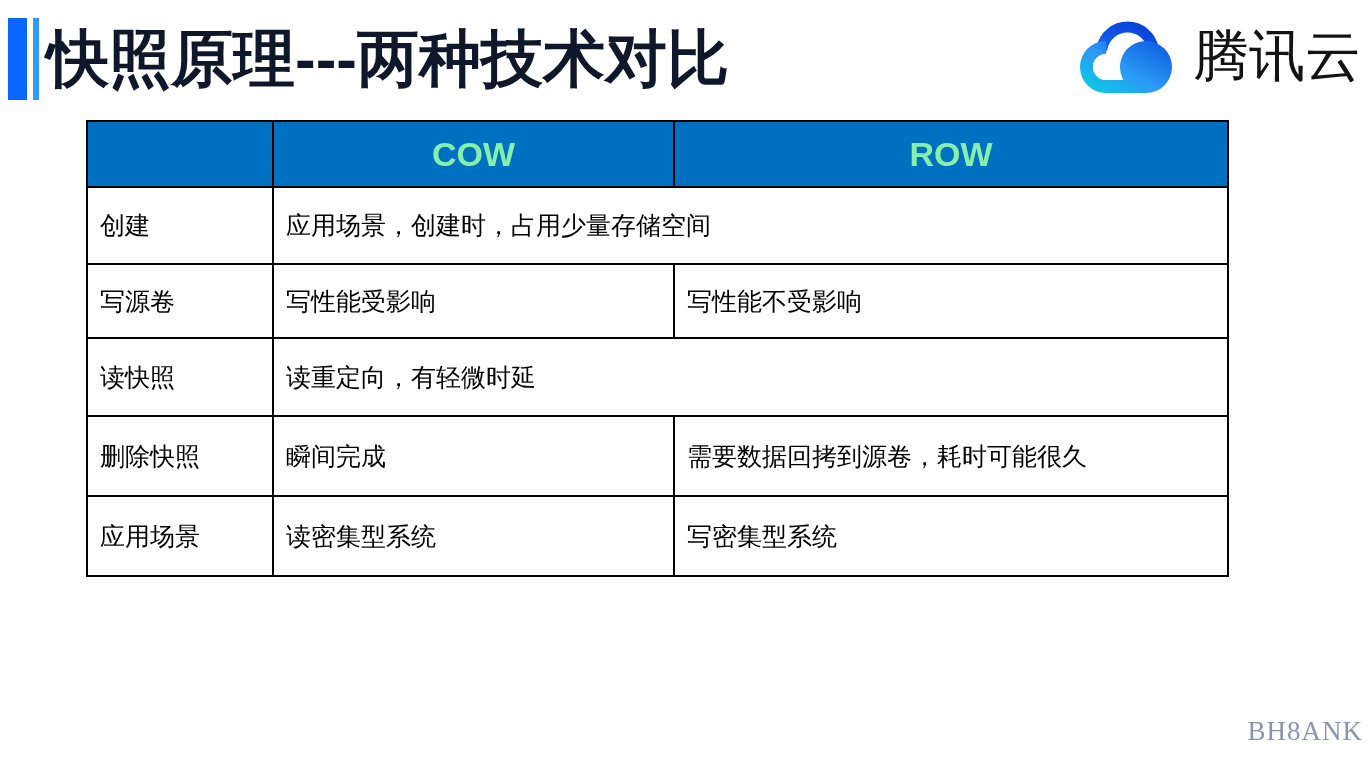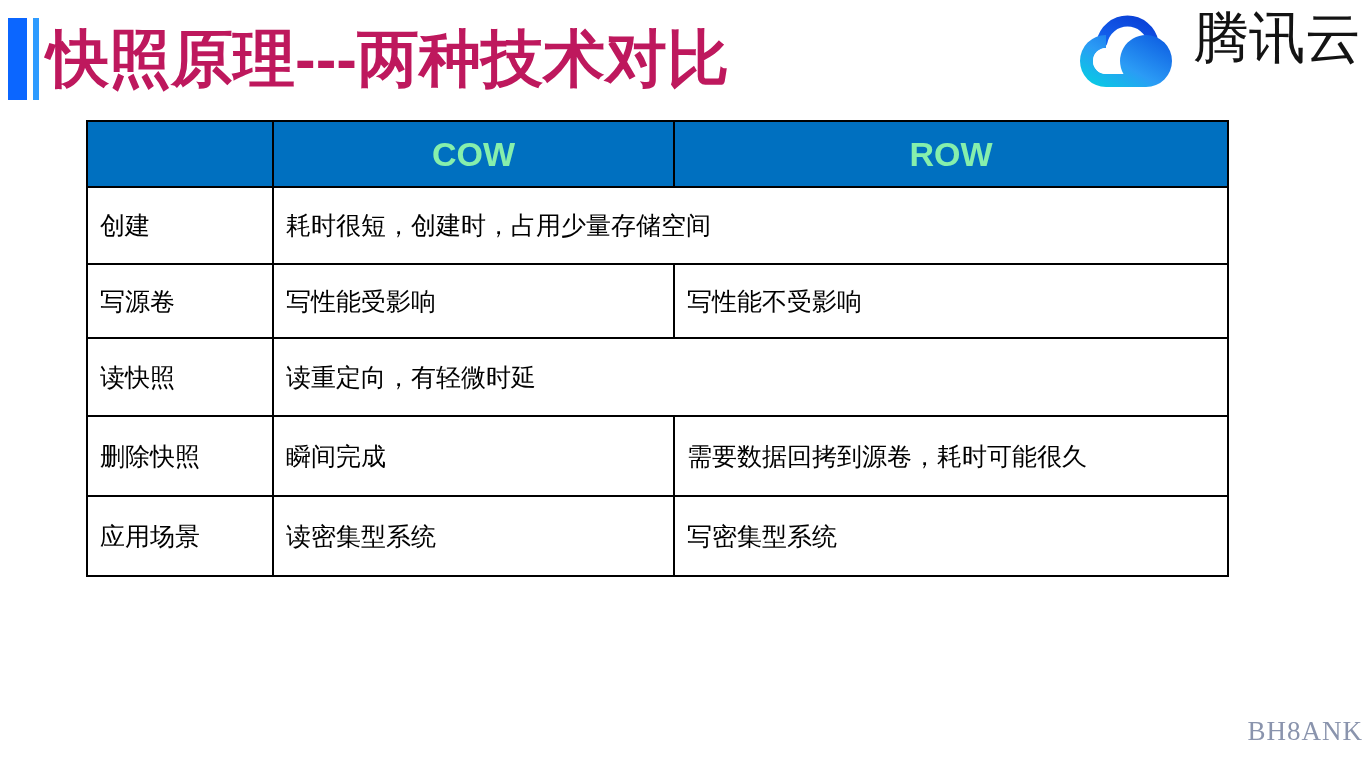--- a/index.html
+++ b/index.html
@@ -41,32 +41,33 @@
     height: 82px;
     background: #2E9BFF;
   }
   #page-title {
     position: absolute;
     left: 47px;
     top: 14px;
     font-size: 62px;
     font-weight: bold;
     line-height: 90px;
-    color: #be185d;
+    color: #0f172a;
     letter-spacing: 0px;
     white-space: nowrap;
   }
 
   
   #brand-logo {
     position: absolute;
     right: 10px;
     top: 8px;
     height: 96px;
     display: flex;
+    align-items: center;
     gap: 14px;
   }
   #logo-mark {
     width: 104px;
     height: 84px;
     display: block;
   }
   #logo-wordmark {
     font-size: 56px;
     font-weight: 500;
@@ -192,21 +193,21 @@
     <tr>
       <th class="corner-cell"></th>
       <th>COW</th>
       <th>ROW</th>
     </tr>
   </thead>
   <tbody>
 
     <tr class="r-create">
       <td class="row-label">创建</td>
-      <td class="span-cell" colspan="2">耗时很短，创建时，占用少量存储空间</td>
+      <td class="span-cell" colspan="2">应用场景，创建时，占用少量存储空间</td>
     </tr>
 
     <tr class="r-write">
       <td class="row-label">写源卷</td>
       <td>写性能受影响</td>
       <td>写性能不受影响</td>
     </tr>
 
 
     <tr class="r-readsnap">

